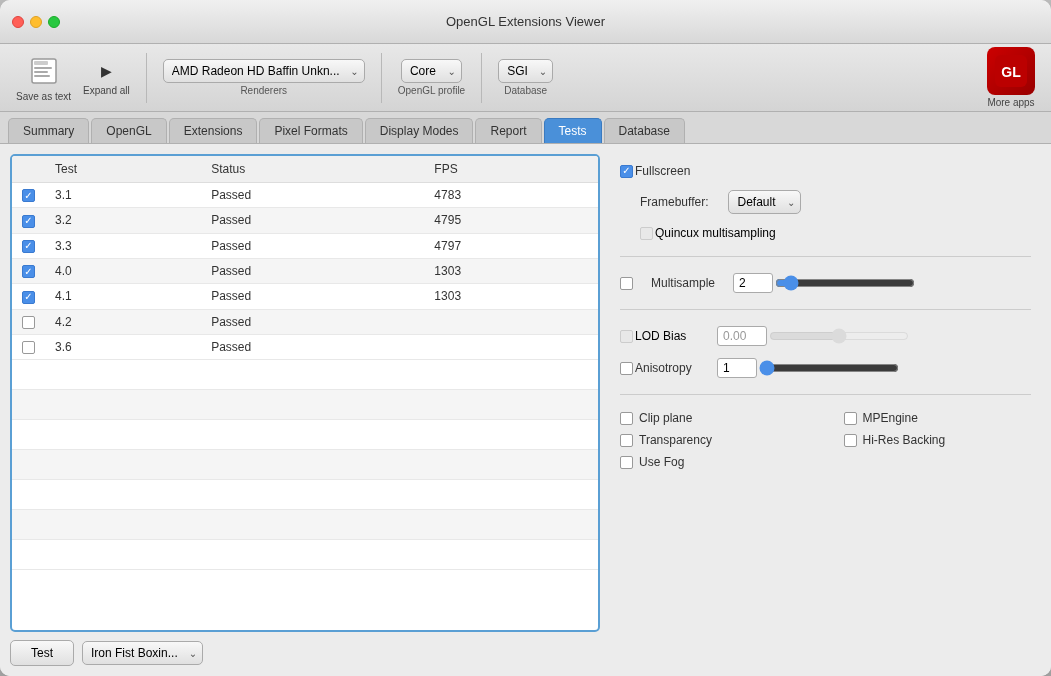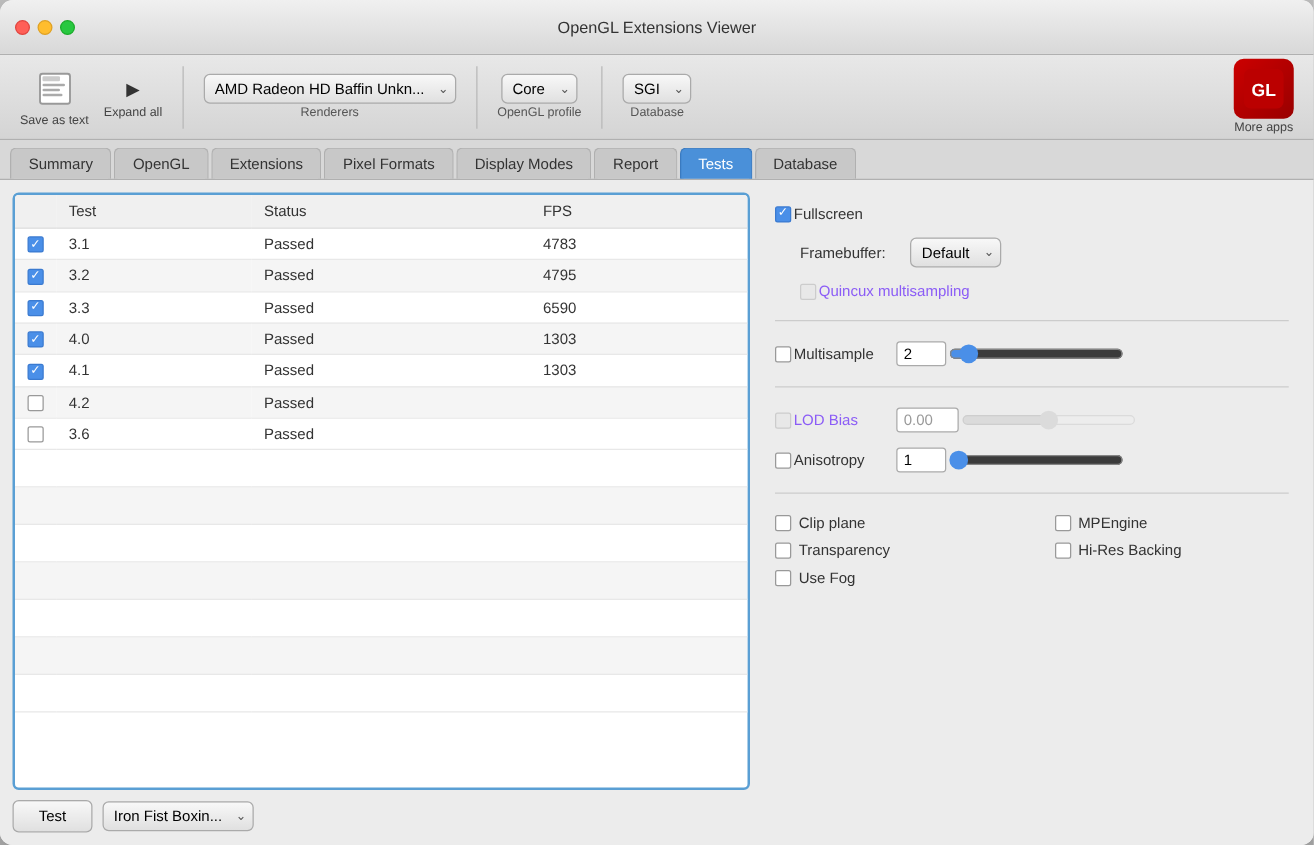--- a/index.html
+++ b/index.html
@@ -273,21 +273,21 @@
       align-items: center;
       gap: 6px;
       font-size: 12px;
       color: #333;
     }
     .label-text {
       font-size: 12px;
       color: #333;
     }
     .label-text.disabled {
-      color: #8b5cf6;
+      color: #000000;
     }
     .framebuffer-row {
       display: flex;
       align-items: center;
       gap: 20px;
       margin-left: 20px;
     }
     .slider-container {
       flex: 1;
       display: flex;
@@ -447,21 +447,21 @@
             <tr>
               <td class="checkbox-cell"><div class="cb checked"></div></td>
               <td>3.2</td>
               <td class="status-passed">Passed</td>
               <td class="fps-col">4795</td>
             </tr>
             <tr>
               <td class="checkbox-cell"><div class="cb checked"></div></td>
               <td>3.3</td>
               <td class="status-passed">Passed</td>
-              <td class="fps-col">6590</td>
+              <td class="fps-col">4797</td>
             </tr>
             <tr>
               <td class="checkbox-cell"><div class="cb checked"></div></td>
               <td>4.0</td>
               <td class="status-passed">Passed</td>
               <td class="fps-col">1303</td>
             </tr>
             <tr>
               <td class="checkbox-cell"><div class="cb checked"></div></td>
               <td>4.1</td>
@@ -534,21 +534,21 @@
 
       <div class="right-row" style="margin-left: 20px;">
         <div class="cb-small disabled"></div>
         <span class="label-text disabled">Quincux multisampling</span>
       </div>
 
       <div class="right-separator"></div>
 
       <div class="right-row">
         <div class="cb-small"></div>
-        <span class="label-text" style="width:80px;">Multisample</span>
+        <span class="label-text" style="width:80px;margin-left:16px;">Multisample</span>
         <input type="text" class="value-box" value="2" style="width: 40px;">
         <div class="slider-container">
           <input type="range" class="slider" min="1" max="16" value="2" style="width: 140px;">
         </div>
       </div>
 
       <div class="right-separator"></div>
 
       <div class="right-row">
         <div class="cb-small disabled"></div>

